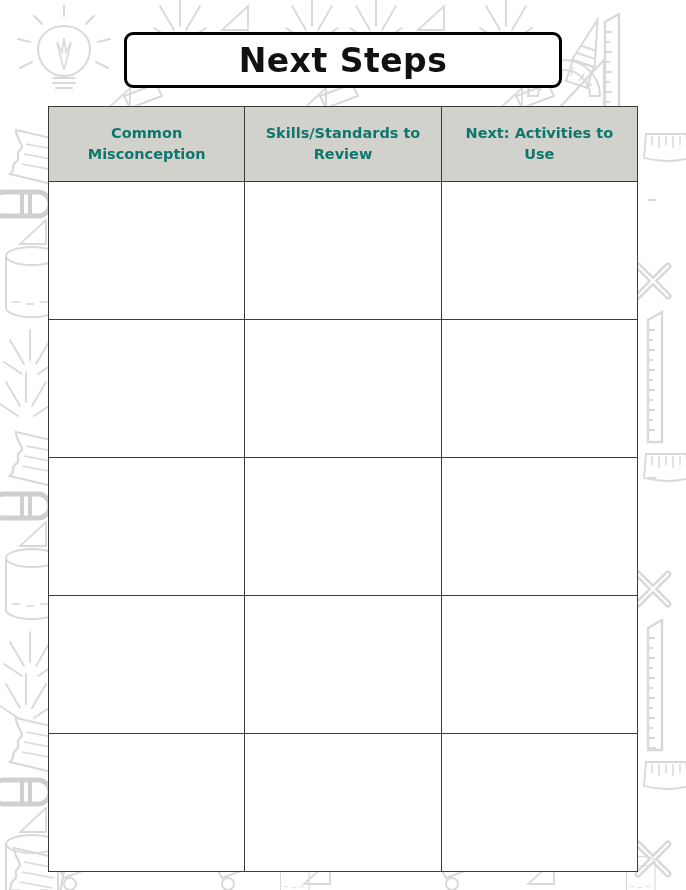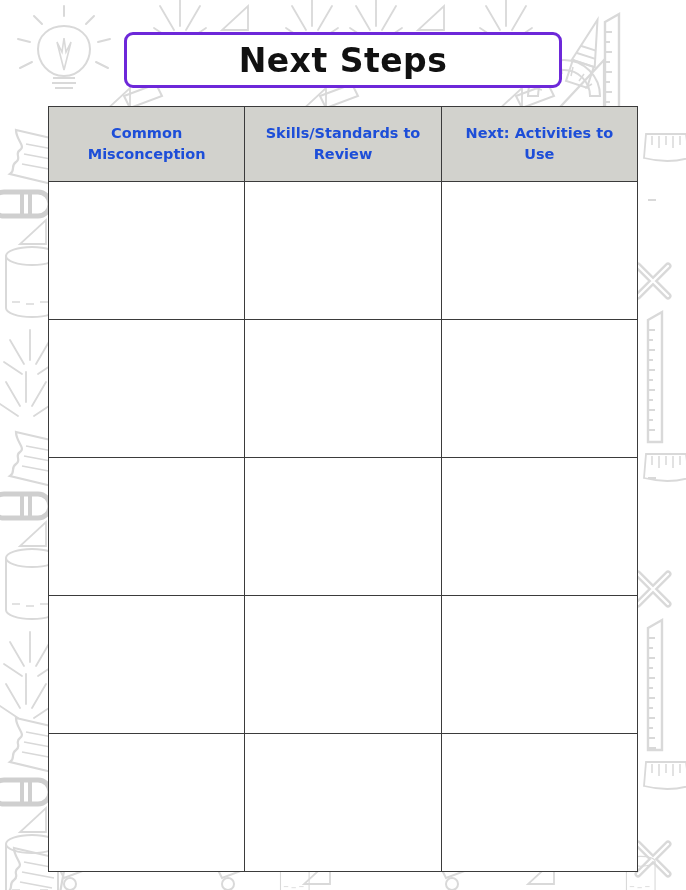--- a/index.html
+++ b/index.html
@@ -31,21 +31,21 @@
 
   
   #title-box {
     position: absolute;
     left: 124px;
     top: 32px;
     width: 438px;
     height: 56px;
     box-sizing: border-box;
     background: #ffffff;
-    border: 3px solid #6d28d9;
+    border: 3px solid #000000;
     border-radius: 9px;
     z-index: 3;
     display: flex;
     align-items: center;
     justify-content: center;
   }
   #title-text {
     font-family: "DejaVu Sans", sans-serif;
     font-weight: bold;
     font-size: 33px;
@@ -83,21 +83,21 @@
     height: 66px;
     vertical-align: middle;
     text-align: center;
     padding: 4px 14px;
   }
   .hdr-label {
     font-family: "DejaVu Sans", sans-serif;
     font-weight: bold;
     font-size: 14.5px;
     line-height: 1.45;
-    color: #1d4ed8;
+    color: #0f766e;
     display: block;
   }
   table.sheet td.body-cell {
     background: #ffffff;
     vertical-align: top;
     height: 137px;
   }
   table.sheet tr.row-last td.body-cell {
     height: 137px;
   }

